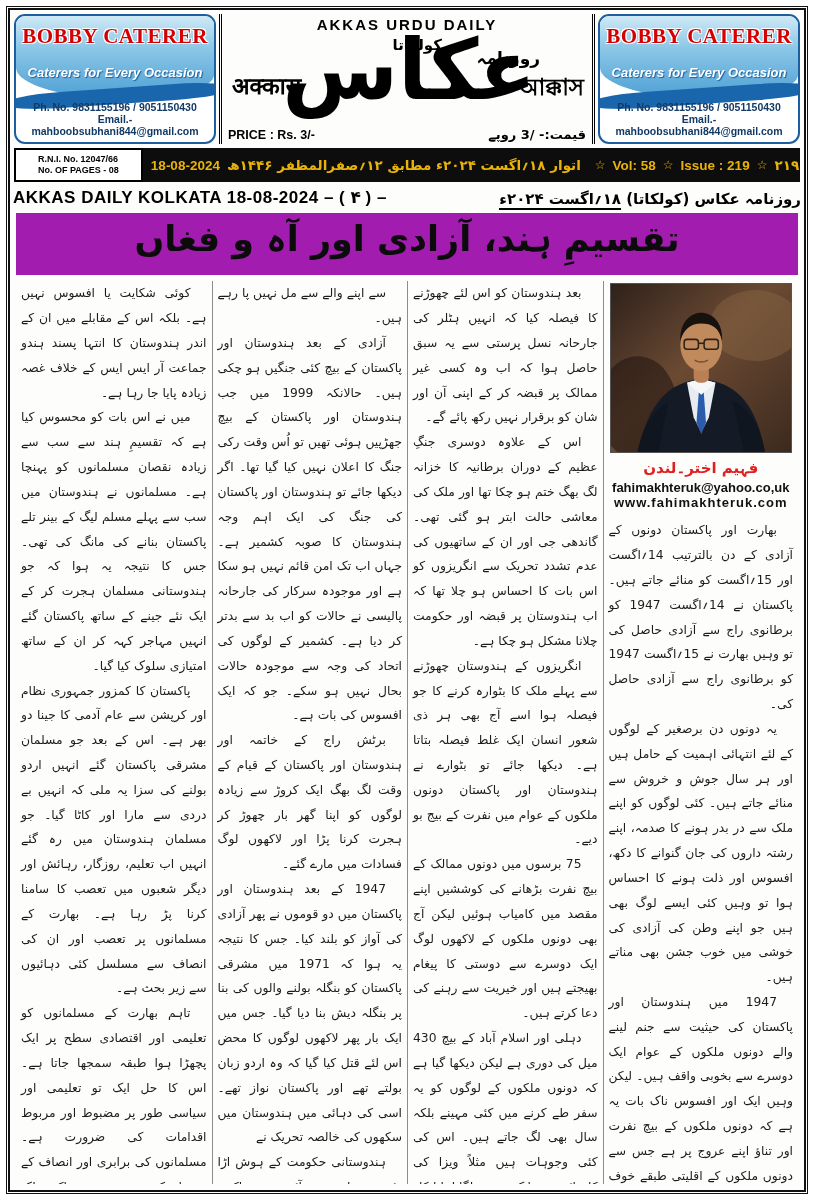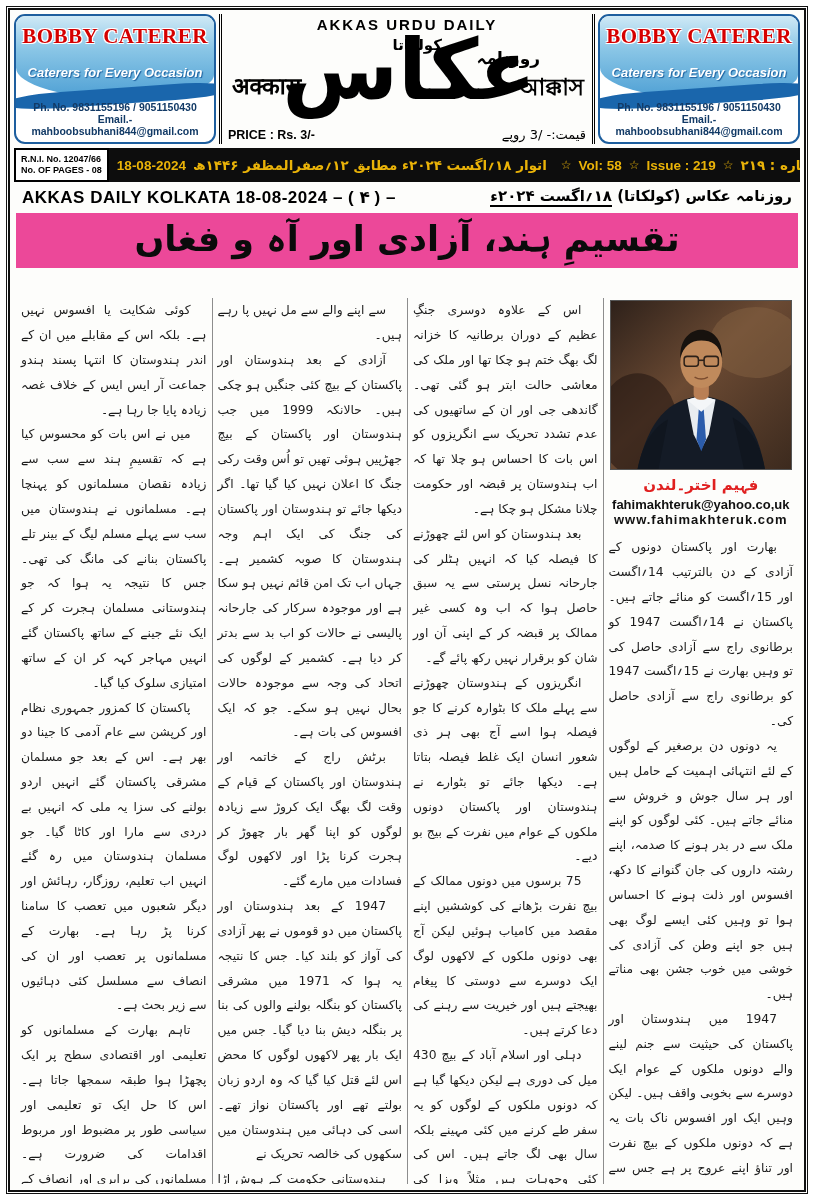--- a/index.html
+++ b/index.html
@@ -29,44 +29,44 @@
 
   .masthead { flex:1; position:relative; border-left:3px double #000; border-right:3px double #000; margin:0 3px; }
   .mh-top { text-align:center; font-weight:bold; font-size:15px; letter-spacing:2px; padding-top:2px; }
   .mh-logo { position:absolute; left:4px; right:0; top:10px; text-align:center; }
   .mh-logo-big { font-family:"DejaVu Sans",sans-serif; font-size:84px; font-weight:bold; line-height:1.1; color:#000; }
   .mh-logo-pre { position:absolute; right:52px; top:34px; font-size:17px; font-weight:bold; }
   .mh-logo-suf { position:absolute; right:150px; top:22px; font-size:15px; font-weight:bold; }
   .mh-hindi { position:absolute; left:10px; top:55px; font-size:23px; font-weight:bold; }
   .mh-bengali { position:absolute; right:8px; top:55px; font-size:23px; font-weight:bold; }
   .mh-price-l { position:absolute; left:6px; bottom:2px; font-size:12.5px; font-weight:bold; }
-  .mh-price-r { position:absolute; right:6px; bottom:2px; font-size:13px; font-weight:normal; }
+  .mh-price-r { position:absolute; right:6px; bottom:2px; font-size:13px; font-weight:bold; }
 
   
   .infobar { display:flex; align-items:stretch; height:34px; background:#0d0d0d; margin:2px 4px 0; }
   .rni { background:#fff; border:2px solid #000; color:#000; font-size:9px; font-weight:bold;
-         line-height:1.25; padding:2px 5px; flex:none; display:flex; flex-direction:column; justify-content:center; }
+         line-height:1.25; padding:2px 22px; flex:none; display:flex; flex-direction:column; justify-content:center; }
   .ib-rest { flex:1; display:flex; align-items:center; gap:7px; color:#eab308; font-weight:bold;
              font-size:13.5px; padding:0 8px; white-space:nowrap; overflow:hidden; }
   .ib-star { font-size:12px; }
   .ib-sp { flex:1; }
 
   
-  .dateline { display:flex; justify-content:space-between; align-items:flex-start; padding:5px 12px 3px;gap:47px; }
+  .dateline { display:flex; justify-content:space-between; align-items:flex-end; padding:5px 3px 3px;gap:47px; }
   .dl-left { font-weight:bold; font-size:17px; letter-spacing:.5px; }
   .dl-right { font-size:15px; font-weight:bold; }
   .dl-right .dl-date { border-bottom:2px solid #000; }
 
   
-  .headline-strip { margin:2px 6px; background:#ec4899; text-align:center; padding:6px 0 9px; }
+  .headline-strip { margin:2px 6px; background:#a21caf; text-align:center; padding:6px 0 16px; }
   .headline { font-size:35px; font-weight:bold; color:#0b0b0b; line-height:1.15; }
 
   
   .body-grid { flex:1; display:flex; padding:4px 6px 6px; overflow:hidden; }
-  .col { width:25%; padding:0 5px; overflow:hidden;margin-top:24px; }
+  .col { width:25%; padding:0 5px; overflow:hidden; }
   .col + .col { border-left:1px solid #8d8d8d; }
   .para { direction:rtl; text-align:justify; font-family:"DejaVu Sans",sans-serif;
           font-size:12.3px; line-height:2.02; color:#1c1c1c; text-indent:16px; margin:0; }
   .photo-frame { border:1px solid #555; margin:2px 1px 6px; background:#40301f; }
   .photo-svg { display:block; width:100%; height:168px; }
   .author { text-align:center; margin:4px 0 8px; }
   .author-name { color:#e02020; font-weight:bold; font-size:15px; font-family:"DejaVu Sans",sans-serif; direction:rtl; }
   .author-email { font-size:13px; font-weight:bold; color:#111; margin-top:3px; }
   .author-site { font-size:13px; font-weight:bold; color:#111; letter-spacing:1px; }
 </style>
@@ -165,22 +165,22 @@
           <p class="para">سے اپنے والے سے مل نہیں پا رہے ہیں۔</p>
           <p class="para">آزادی کے بعد ہندوستان اور پاکستان کے بیچ کئی جنگیں ہو چکی ہیں۔ حالانکہ 1999 میں جب ہندوستان اور پاکستان کے بیچ جھڑپیں ہوئی تھیں تو اُس وقت رکی جنگ کا اعلان نہیں کیا گیا تھا۔ اگر دیکھا جائے تو ہندوستان اور پاکستان کی جنگ کی ایک اہم وجہ ہندوستان کا صوبہ کشمیر ہے۔ جہاں اب تک امن قائم نہیں ہو سکا ہے اور موجودہ سرکار کی جارحانہ پالیسی نے حالات کو اب بد سے بدتر کر دیا ہے۔ کشمیر کے لوگوں کی اتحاد کی وجہ سے موجودہ حالات بحال نہیں ہو سکے۔ جو کہ ایک افسوس کی بات ہے۔</p>
           <p class="para">برٹش راج کے خاتمہ اور ہندوستان اور پاکستان کے قیام کے وقت لگ بھگ ایک کروڑ سے زیادہ لوگوں کو اپنا گھر بار چھوڑ کر ہجرت کرنا پڑا اور لاکھوں لوگ فسادات میں مارے گئے۔</p>
           <p class="para">1947 کے بعد ہندوستان اور پاکستان میں دو قوموں نے پھر آزادی کی آواز کو بلند کیا۔ جس کا نتیجہ یہ ہوا کہ 1971 میں مشرقی پاکستان کو بنگلہ بولنے والوں کی بنا پر بنگلہ دیش بنا دیا گیا۔ جس میں ایک بار پھر لاکھوں لوگوں کا محض اس لئے قتل کیا گیا کہ وہ اردو زبان بولتے تھے اور پاکستان نواز تھے۔ اسی کی دہائی میں ہندوستان میں سکھوں کی خالصہ تحریک نے</p>
           <p class="para">ہندوستانی حکومت کے ہوش اڑا دئے تھے۔ ان دنوں آئے دن دھماکوں کی خبر سے عام شہری کا جینا دو بھر ہو گیا تھا۔ 1984 میں آپریشن بلو اسٹار کے ذریعہ خالصہ تحریک کا خاتمہ کیا گیا لیکن اس کے عوض میں وزیر اعظم اندرا گاندھی کو اپنی جان بھی گنوانی پڑی۔</p>
         </div>
     </div>
 
     <div class="col">
       <div class="col-paras">
+          <p class="para">بعد ہندوستان کو اس لئے چھوڑنے کا فیصلہ کیا کہ انہیں ہٹلر کی جارحانہ نسل پرستی سے یہ سبق حاصل ہوا کہ اب وہ کسی غیر ممالک پر قبضہ کر کے اپنی آن اور شان کو برقرار نہیں رکھ پائے گے۔</p>
           <p class="para">اس کے علاوہ دوسری جنگِ عظیم کے دوران برطانیہ کا خزانہ لگ بھگ ختم ہو چکا تھا اور ملک کی معاشی حالت ابتر ہو گئی تھی۔ گاندھی جی اور ان کے ساتھیوں کی عدم تشدد تحریک سے انگریزوں کو اس بات کا احساس ہو چلا تھا کہ اب ہندوستان پر قبضہ اور حکومت چلانا مشکل ہو چکا ہے۔</p>
-          <p class="para">بعد ہندوستان کو اس لئے چھوڑنے کا فیصلہ کیا کہ انہیں ہٹلر کی جارحانہ نسل پرستی سے یہ سبق حاصل ہوا کہ اب وہ کسی غیر ممالک پر قبضہ کر کے اپنی آن اور شان کو برقرار نہیں رکھ پائے گے۔</p>
           <p class="para">انگریزوں کے ہندوستان چھوڑنے سے پہلے ملک کا بٹوارہ کرنے کا جو فیصلہ ہوا اسے آج بھی ہر ذی شعور انسان ایک غلط فیصلہ بتاتا ہے۔ دیکھا جائے تو بٹوارے نے ہندوستان اور پاکستان دونوں ملکوں کے عوام میں نفرت کے بیج بو دیے۔</p>
           <p class="para">75 برسوں میں دونوں ممالک کے بیچ نفرت بڑھانے کی کوششیں اپنے مقصد میں کامیاب ہوئیں لیکن آج بھی دونوں ملکوں کے لاکھوں لوگ ایک دوسرے سے دوستی کا پیغام بھیجتے ہیں اور خیریت سے رہنے کی دعا کرتے ہیں۔</p>
           <p class="para">دہلی اور اسلام آباد کے بیچ 430 میل کی دوری ہے لیکن دیکھا گیا ہے کہ دونوں ملکوں کے لوگوں کو یہ سفر طے کرنے میں کئی مہینے بلکہ سال بھی لگ جاتے ہیں۔ اس کی کئی وجوہات ہیں مثلاً ویزا کی کاروائی میں ایک عرصہ لگانا یا انکار ہونا، اور دونوں راجدھانیوں کے بیچ براہ راست ہوائی سفر کے انتظام کی سہولت کا نہ ہونا۔ جس کی وجہ سے بہت سارے لوگ ان ہی دشواریوں</p>
         </div>
     </div>
 
     <div class="col">
       <div class="photo-frame">
         <svg class="photo-svg" viewBox="0 0 190 170" preserveAspectRatio="none">
           <defs>

